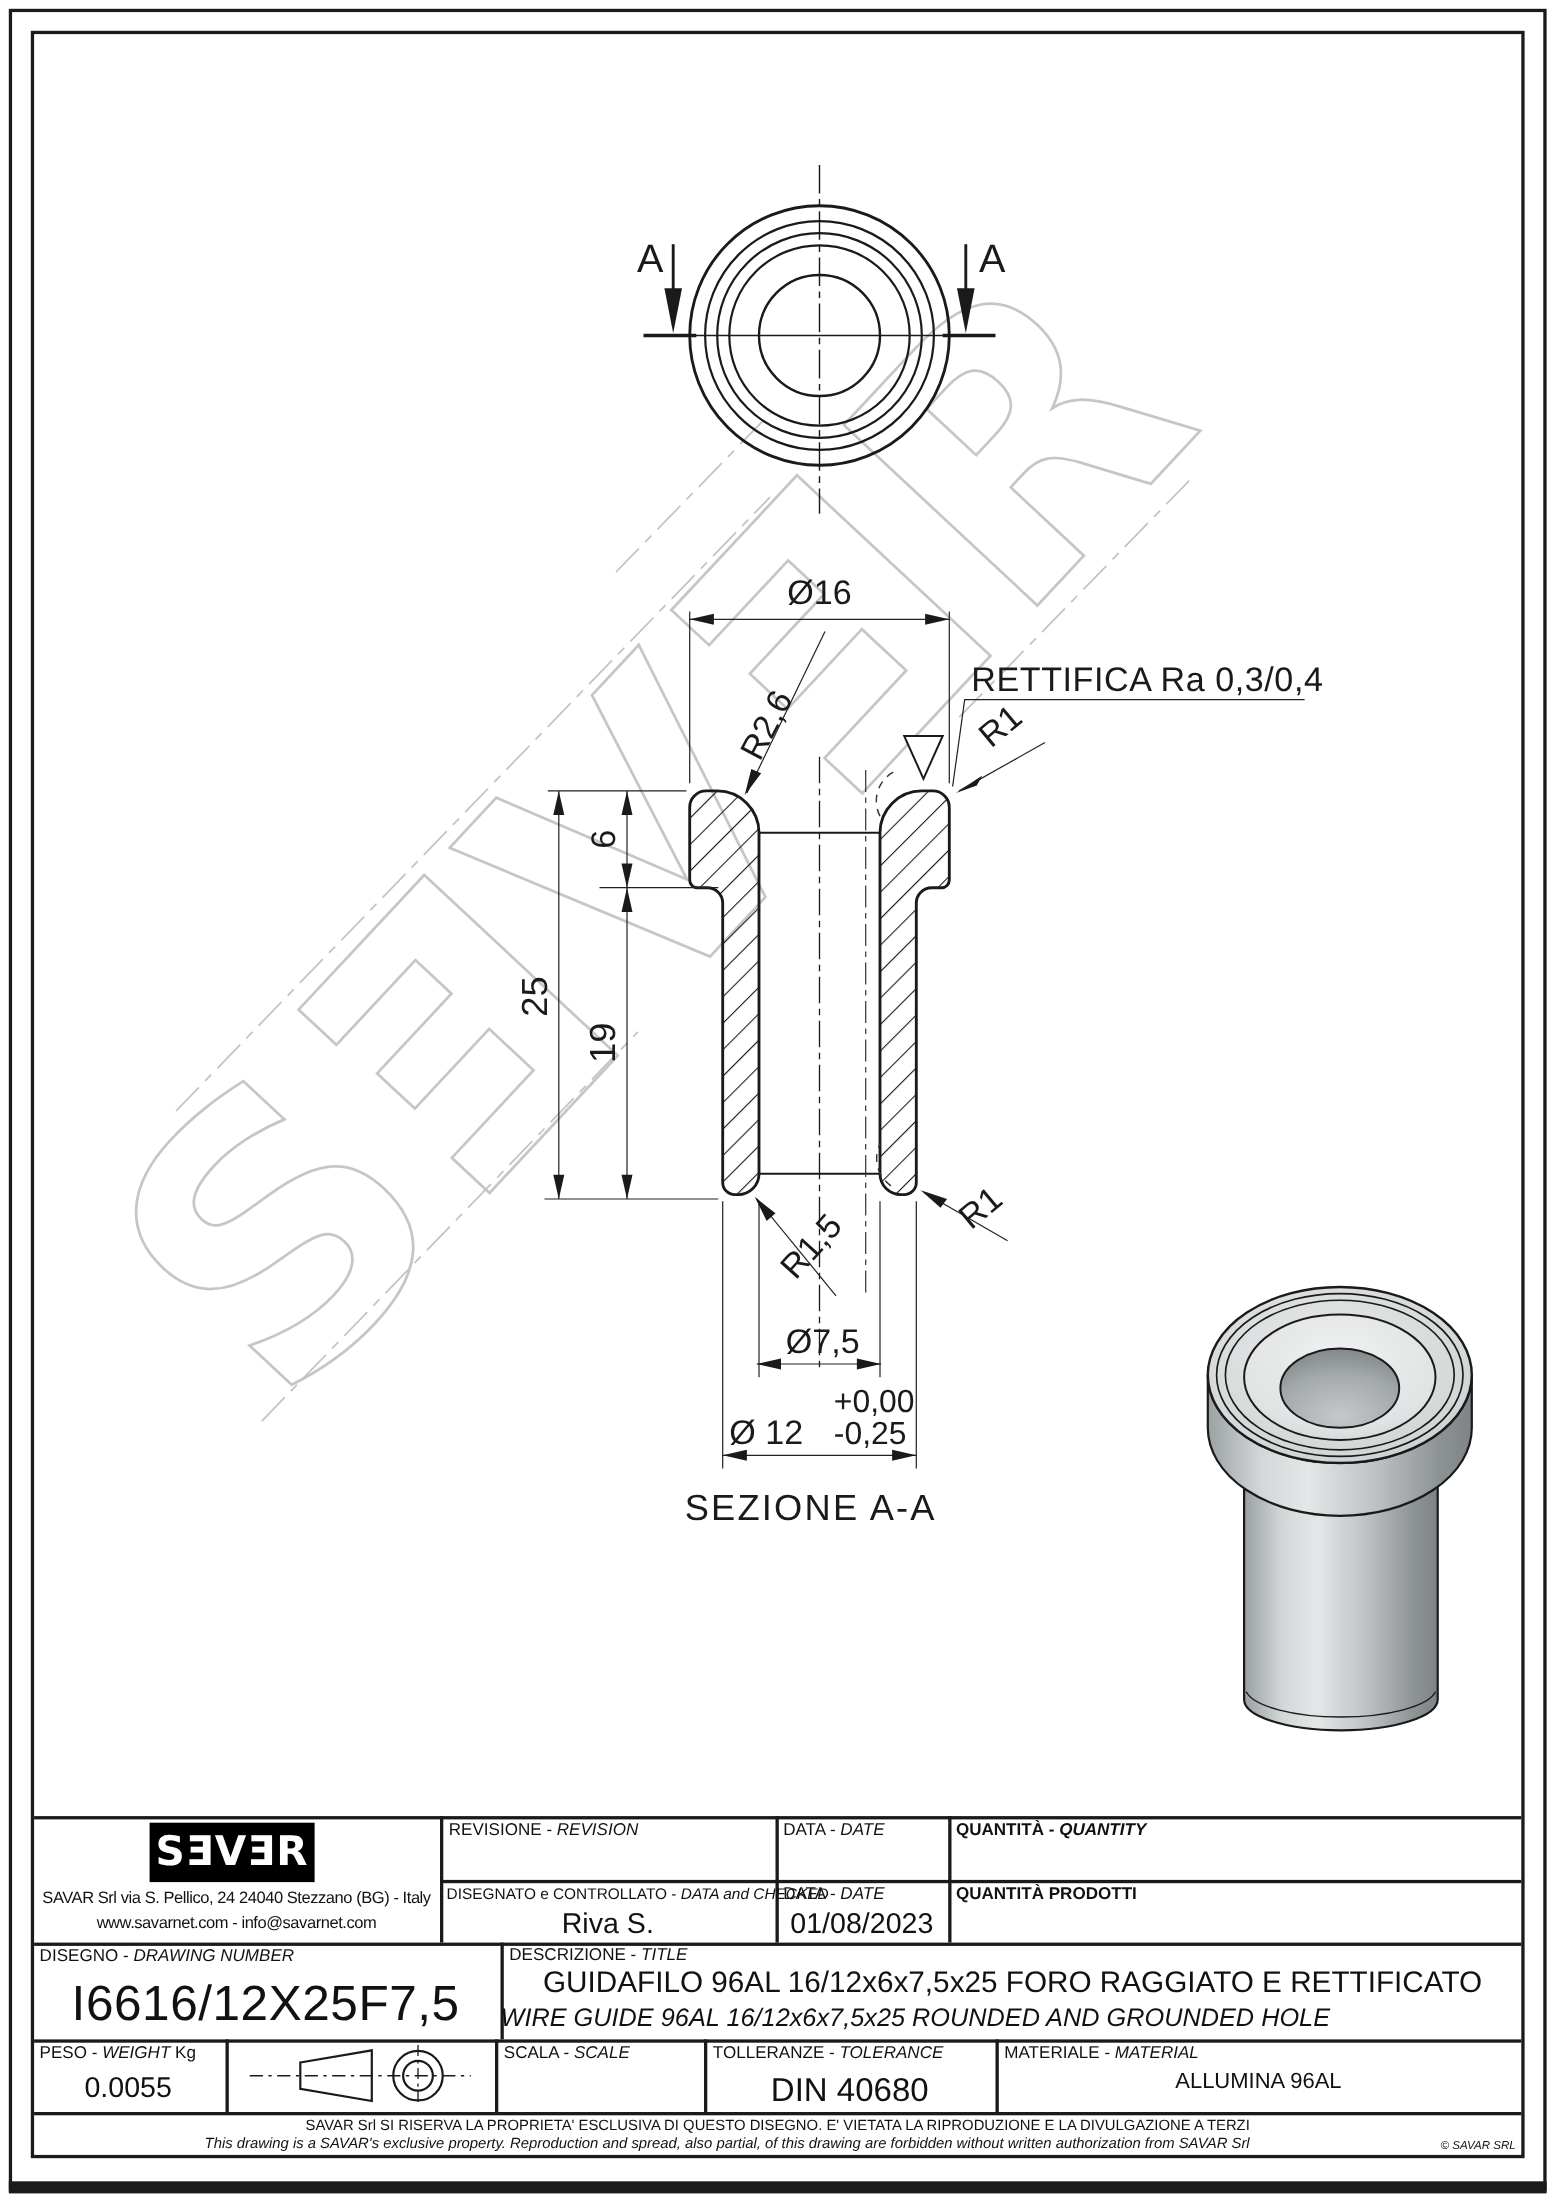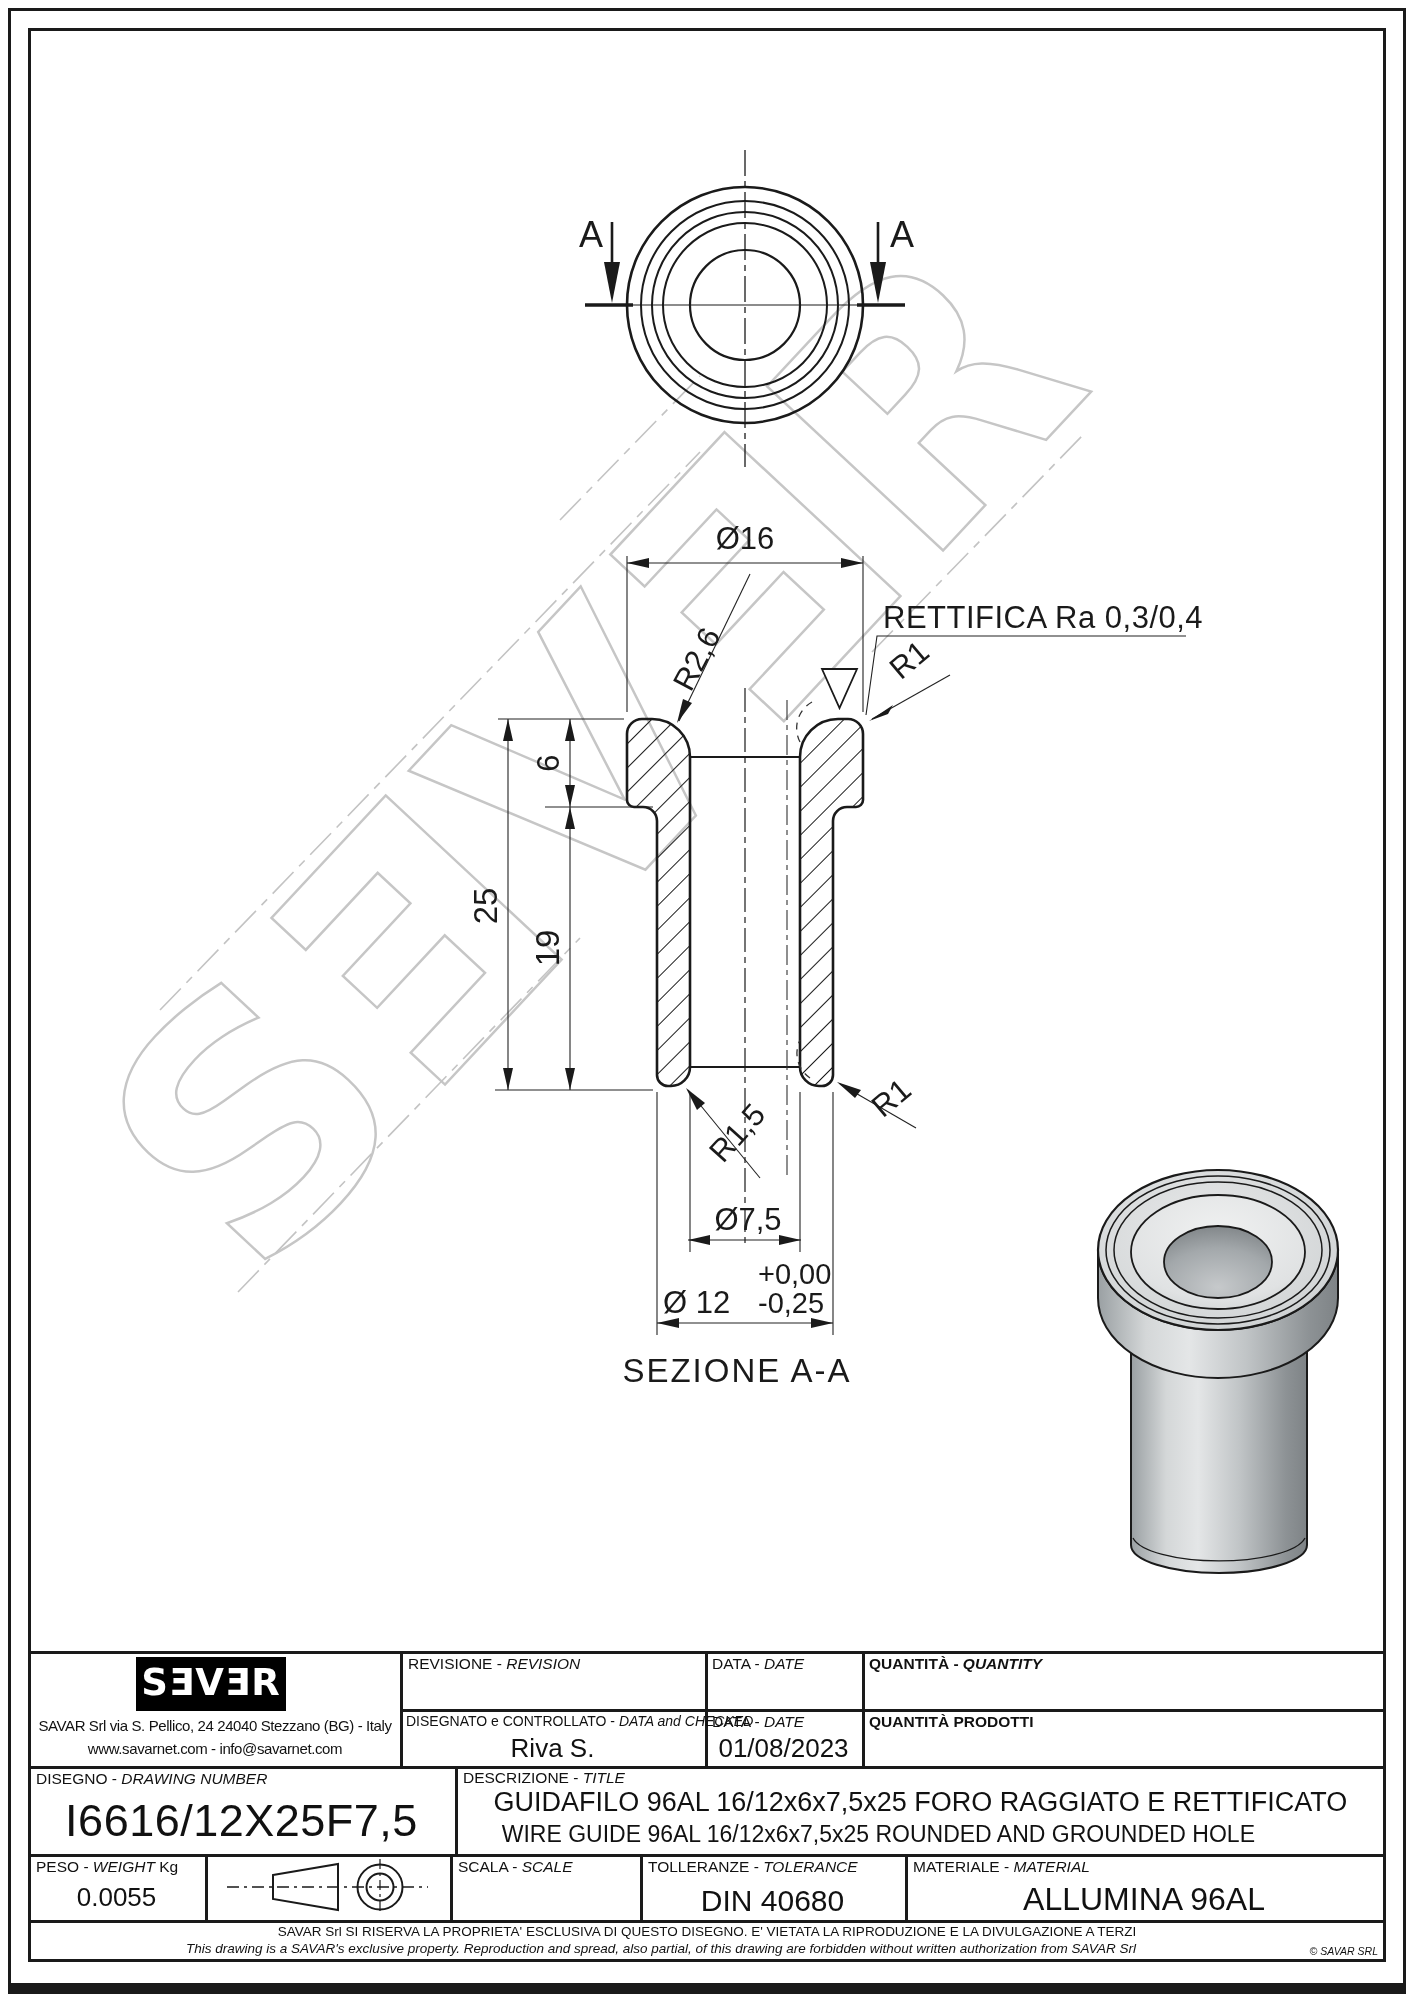--- a/index.html
+++ b/index.html
@@ -21,22 +21,22 @@
   .center{text-align:center;}
   .logo-box{position:absolute;left:136px;top:1657px;width:150px;height:54px;background:#000;
         color:#fff;font-family:"DejaVu Sans",sans-serif;font-weight:bold;font-size:37px;
         line-height:52px;text-align:center;letter-spacing:1px;}
   .addr{position:absolute;left:28px;width:374px;text-align:center;font-size:15px;
         letter-spacing:-0.4px;white-space:nowrap;}
   .big-number{position:absolute;left:28px;top:1795px;width:427px;text-align:center;
         font-size:45px;letter-spacing:0.5px;white-space:nowrap;}
   .descr1{position:absolute;left:455px;top:1787px;width:931px;text-align:center;
         font-size:27px;white-space:nowrap;}
-  .descr2{position:absolute;left:455px;top:1821px;width:800px;text-align:right;
-        font-size:23px;white-space:nowrap;}
+  .descr2{position:absolute;left:455px;top:1821px;width:800px;text-align:left;
+        font-size:23px;font-style:italic;white-space:nowrap;}
   .disclaimer1{position:absolute;left:28px;top:1924px;width:1358px;text-align:center;font-size:13.5px;}
   .disclaimer2{position:absolute;left:28px;top:1941px;width:1266px;text-align:center;
         font-size:13.5px;font-style:italic;}
   .copyright{position:absolute;left:1266px;top:1945px;width:112px;text-align:right;
         font-size:10.5px;font-style:italic;}
 </style>
 </head>
 <body>
 
 <div class="page">
@@ -262,20 +262,20 @@
     <div class="tb-label" style="left:458px;top:1858px;">
       <span>SCALA - </span><i>SCALE</i>
     </div>
     <div class="tb-label" style="left:648px;top:1858px;">
       <span>TOLLERANZE - </span><i>TOLERANCE</i>
     </div>
     <div class="tb-value center" style="left:640px;top:1884px;width:265px;font-size:30px;">DIN 40680</div>
     <div class="tb-label" style="left:913px;top:1858px;">
       <span>MATERIALE - </span><i>MATERIAL</i>
     </div>
-    <div class="tb-value center" style="left:905px;top:1881px;width:478px;font-size:32px;">ALLUMINA 96AL</div>
+    <div class="tb-value center" style="left:905px;top:1881px;width:478px;font-size:20px;">ALLUMINA 96AL</div>
 
     <div class="disclaimer1">SAVAR Srl SI RISERVA LA PROPRIETA' ESCLUSIVA DI QUESTO DISEGNO. E' VIETATA LA RIPRODUZIONE E LA DIVULGAZIONE A TERZI</div>
     <div class="disclaimer2">This drawing is a SAVAR's exclusive property. Reproduction and spread, also partial, of this drawing are forbidden without written authorization from SAVAR Srl</div>
     <div class="copyright">© SAVAR SRL</div>
   </div>
 
 </div>
 
 </body></html>

